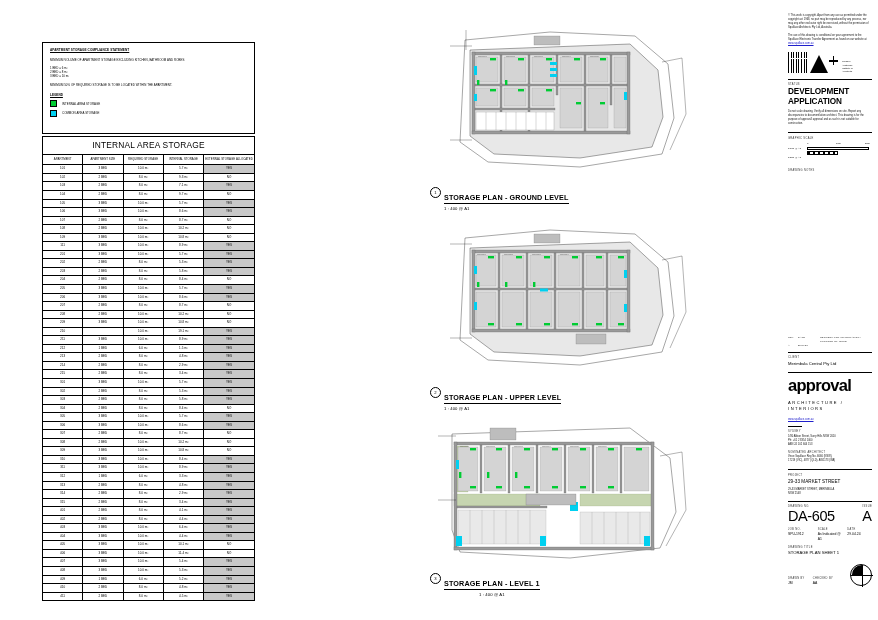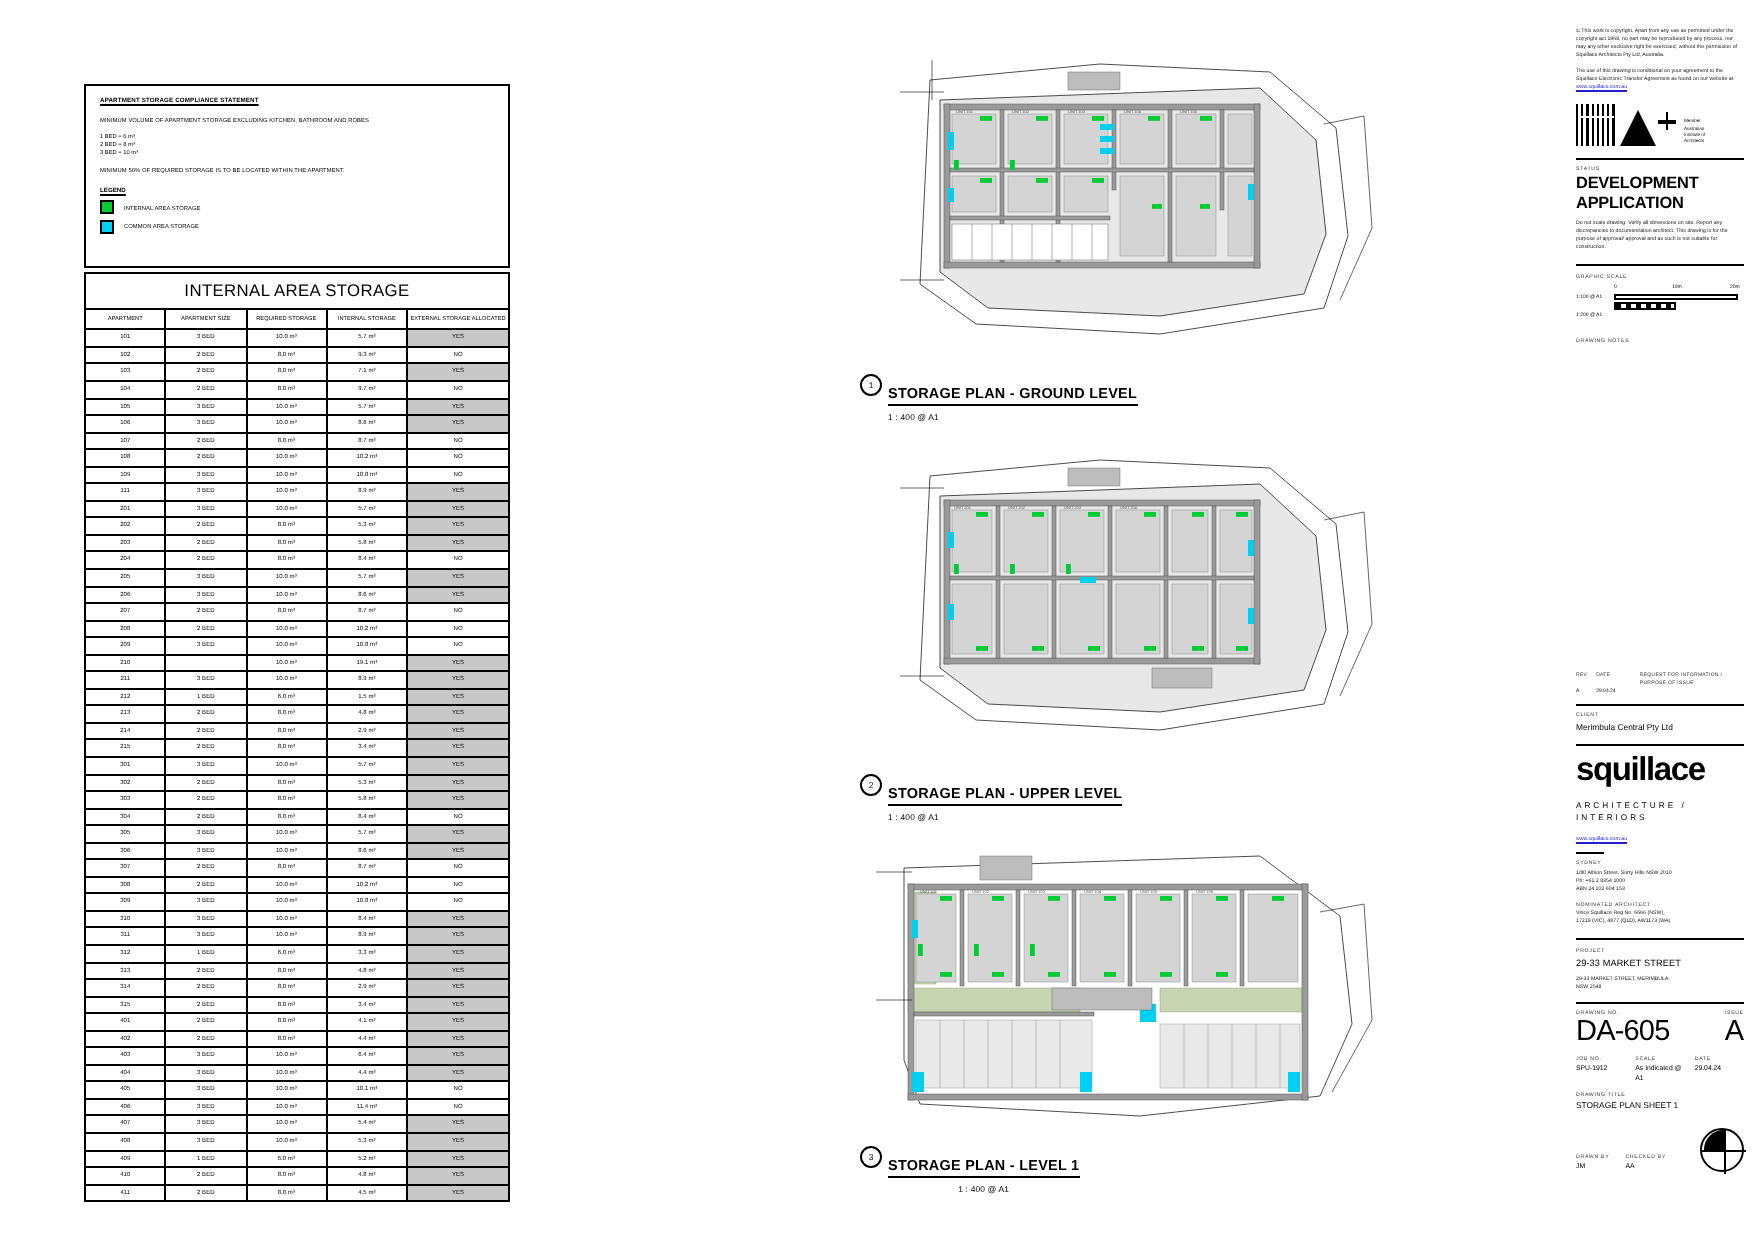--- a/index.html
+++ b/index.html
@@ -887,21 +887,21 @@
           <td>29.04.24</td>
           <td></td>
         </tr>
       </tbody>
         </table>
       <div class="tb-rule-thin"></div>
       <div class="lbl">CLIENT</div>
       <div class="val-big">Merimbula Central Pty Ltd</div>
 
       <div class="tb-rule"></div>
-      <div class="sq-logo">squillace</div>
+      <div class="sq-logo">approval</div>
       <div class="sq-sub">ARCHITECTURE / INTERIORS</div>
       <div class="tiny-link" style="margin-top:6px;">www.squillace.com.au</div>
       <div class="tb-rule-thin" style="width:14px;"></div>
       <div class="lbl">SYDNEY</div>
       <div class="tiny" style="white-space:pre-line;">1/80 Albion Street, Surry Hills NSW 2010
 Ph: +61 2 8354 1000
 ABN 24 102 604 153</div>
       <div class="lbl" style="margin-top:4px;">NOMINATED ARCHITECT</div>
       <div class="tiny" style="white-space:pre-line;">Vince Squillace Reg No. 6666 (NSW),
 17219 (VIC), 4877 (QLD), AW1173 (WA)</div>

